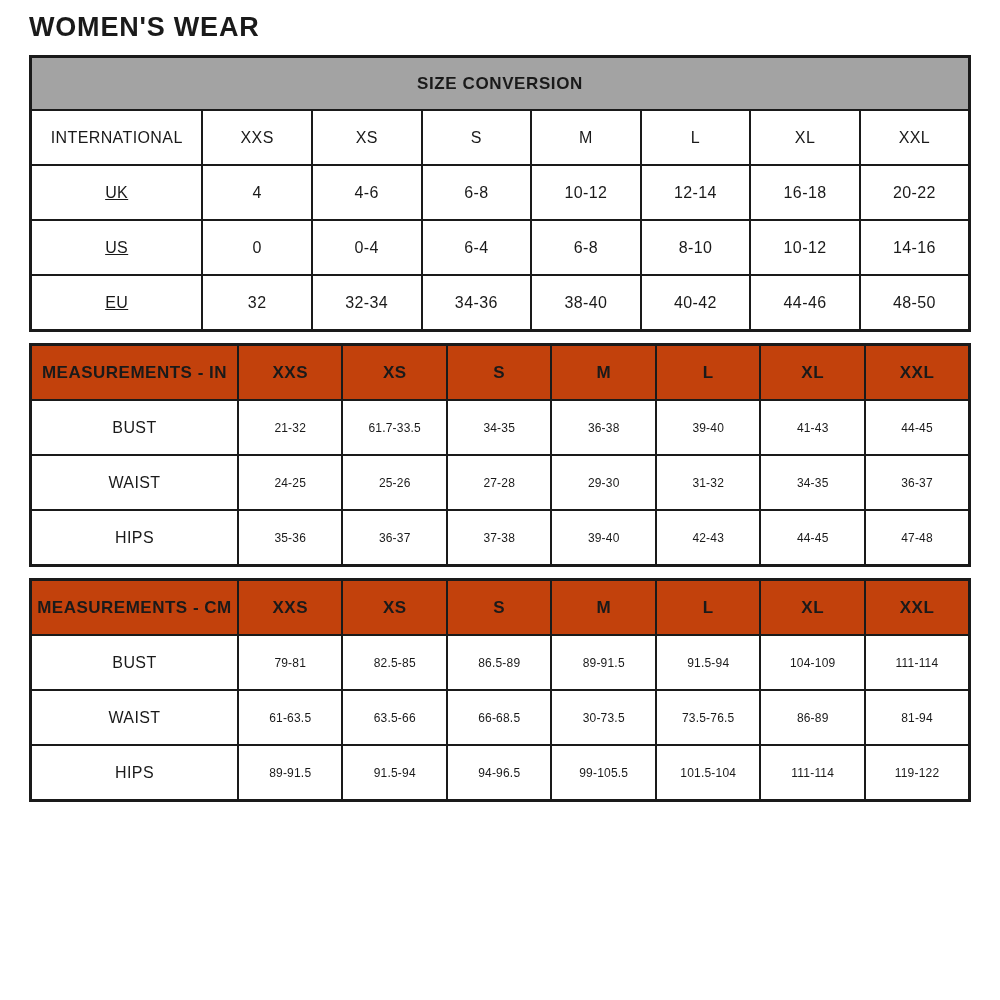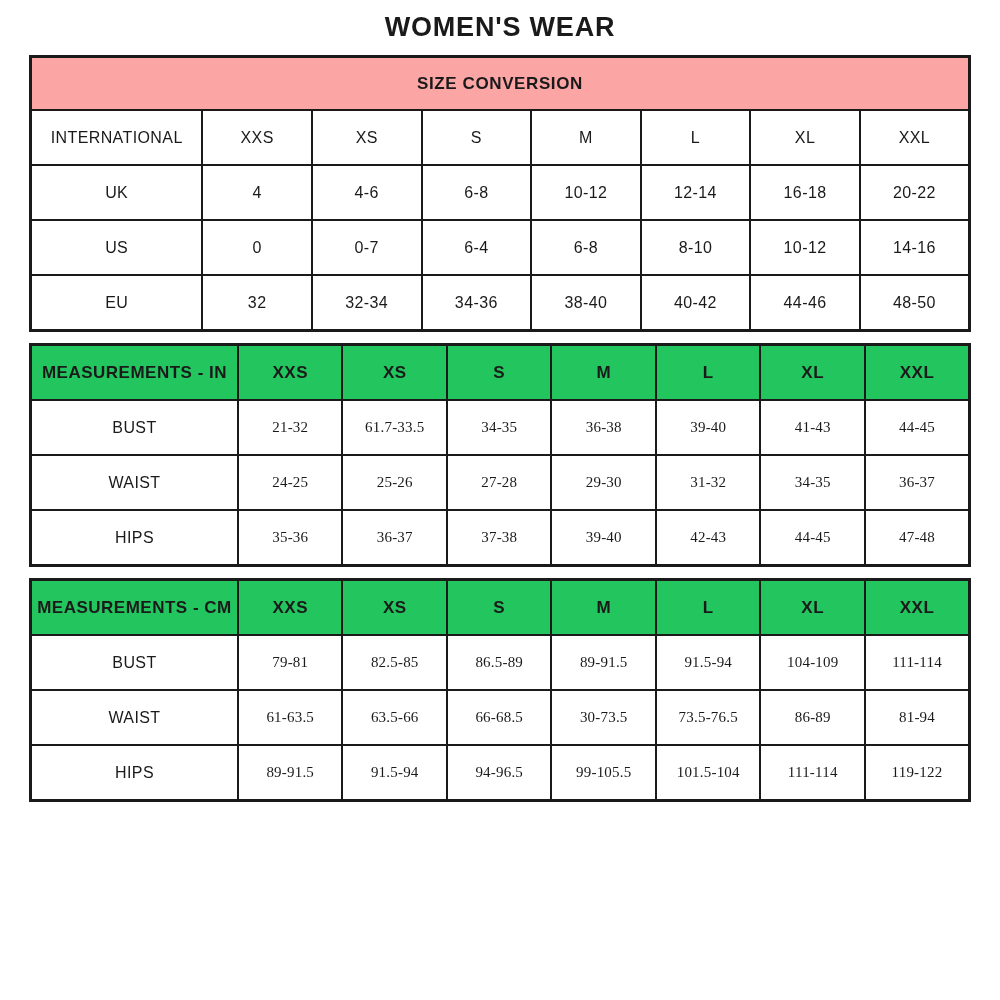--- a/index.html
+++ b/index.html
@@ -10,21 +10,21 @@
     font-family: "Liberation Sans", sans-serif;
   }
   .page {
     width: 1000px;
     height: 1000px;
     box-sizing: border-box;
     padding: 10px 29px 12px 29px;
     background: #ffffff;
   }
   .page-title {
-    text-align: center;
+    text-align: left;
     font-size: 27px;
     font-weight: 700;
     letter-spacing: 0.8px;
     margin: 2px 0 12px 0;
     color: #1a1a1a;
   }
   table.tbl {
     width: 100%;
     border-collapse: collapse;
     table-layout: fixed;
@@ -34,66 +34,66 @@
   table.tbl th, table.tbl td {
     border: 2px solid #1a1a1a;
     text-align: center;
     vertical-align: middle;
     padding: 0 2px;
     overflow: hidden;
     white-space: nowrap;
   }
   
   .span-title {
-    background: #fca5a5;
+    background: #a3a3a3;
     height: 51px;
     font-size: 17px;
     font-weight: 700;
     letter-spacing: 0.6px;
   }
   
   .conv .cols-row th {
     background: #ffffff;
     font-weight: 400;
     font-size: 16px;
     height: 53px;
     letter-spacing: 0.4px;
     margin-left: 12px;
   }
   .conv tbody th {
     font-weight: 400;
     font-size: 16px;
     height: 53px;
     letter-spacing: 0.4px;
+    text-decoration: underline;
   }
   .conv tbody td {
     font-size: 16px;
     height: 53px;
     letter-spacing: 0.4px;
   }
   
   .meas .cols-row th {
-    background: #22c55e;
+    background: #c2410c;
     font-weight: 700;
     font-size: 17px;
     height: 53px;
     letter-spacing: 0.5px;
   }
   .meas tbody th {
     font-weight: 400;
     font-size: 16px;
     height: 53px;
     letter-spacing: 0.4px;
     border-radius: 18px;
   }
   .meas tbody td {
-    font-size: 15px;
+    font-size: 12px;
     height: 53px;
     letter-spacing: 0.2px;
-    font-family: Liberation Serif, serif;
   }
   col.first-conv { width: 18.3%; }
   col.size-conv  { width: 11.67%; }
   col.first-meas { width: 22.1%; }
   col.size-meas  { width: 11.13%; }
 </style>
 </head>
 <body>
 
 <div class="page">
@@ -133,21 +133,21 @@
           <td>4-6</td>
           <td>6-8</td>
           <td>10-12</td>
           <td>12-14</td>
           <td>16-18</td>
           <td>20-22</td>
         </tr>
         <tr>
           <th>US</th>
           <td>0</td>
-          <td>0-7</td>
+          <td>0-4</td>
           <td>6-4</td>
           <td>6-8</td>
           <td>8-10</td>
           <td>10-12</td>
           <td>14-16</td>
         </tr>
         <tr>
           <th>EU</th>
           <td>32</td>
           <td>32-34</td>

